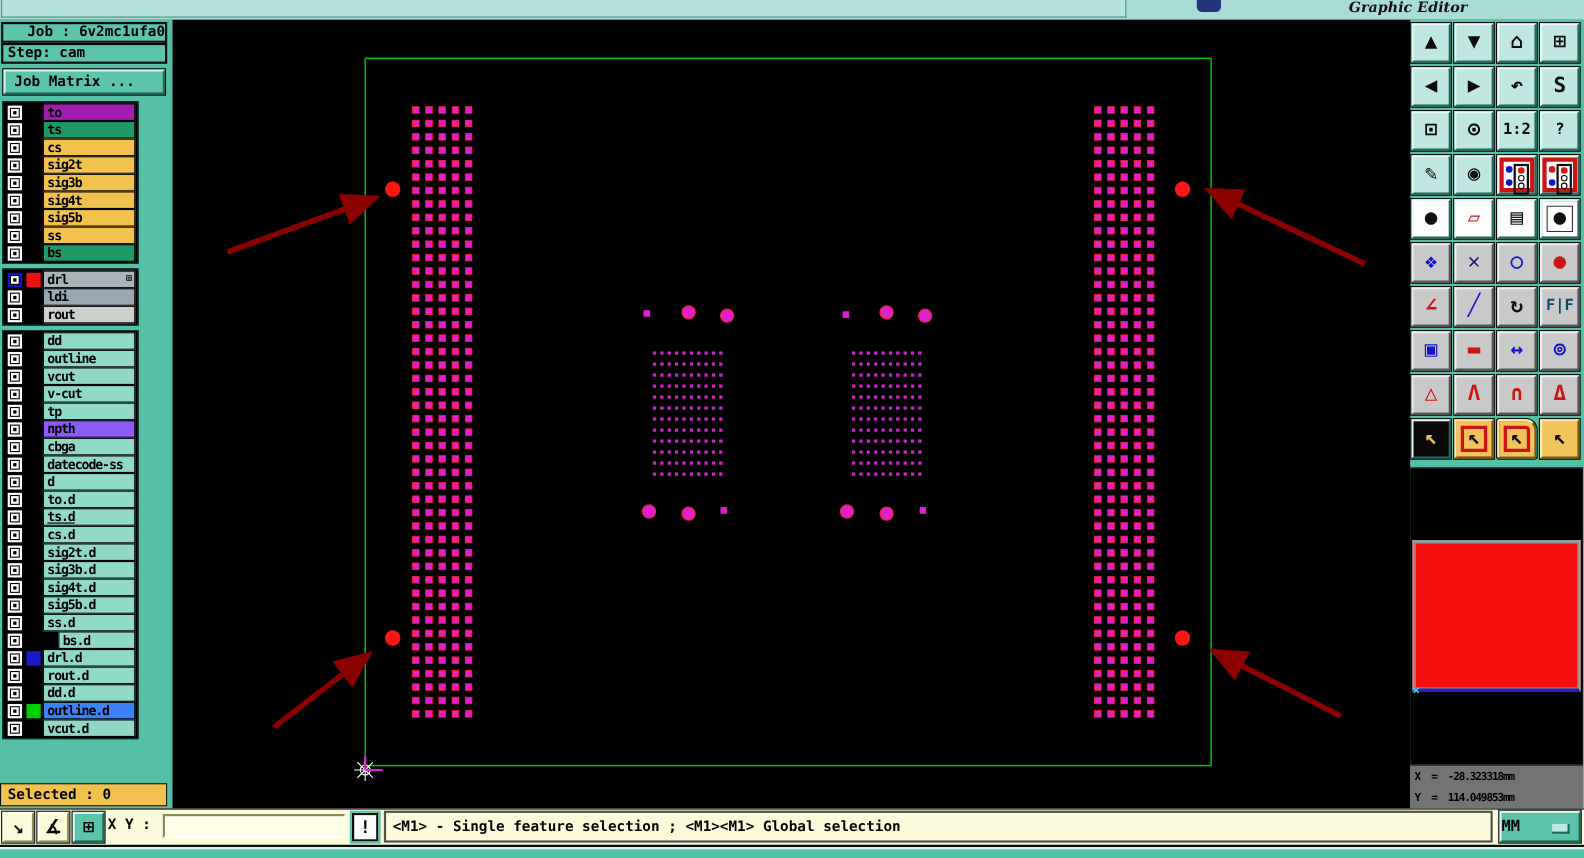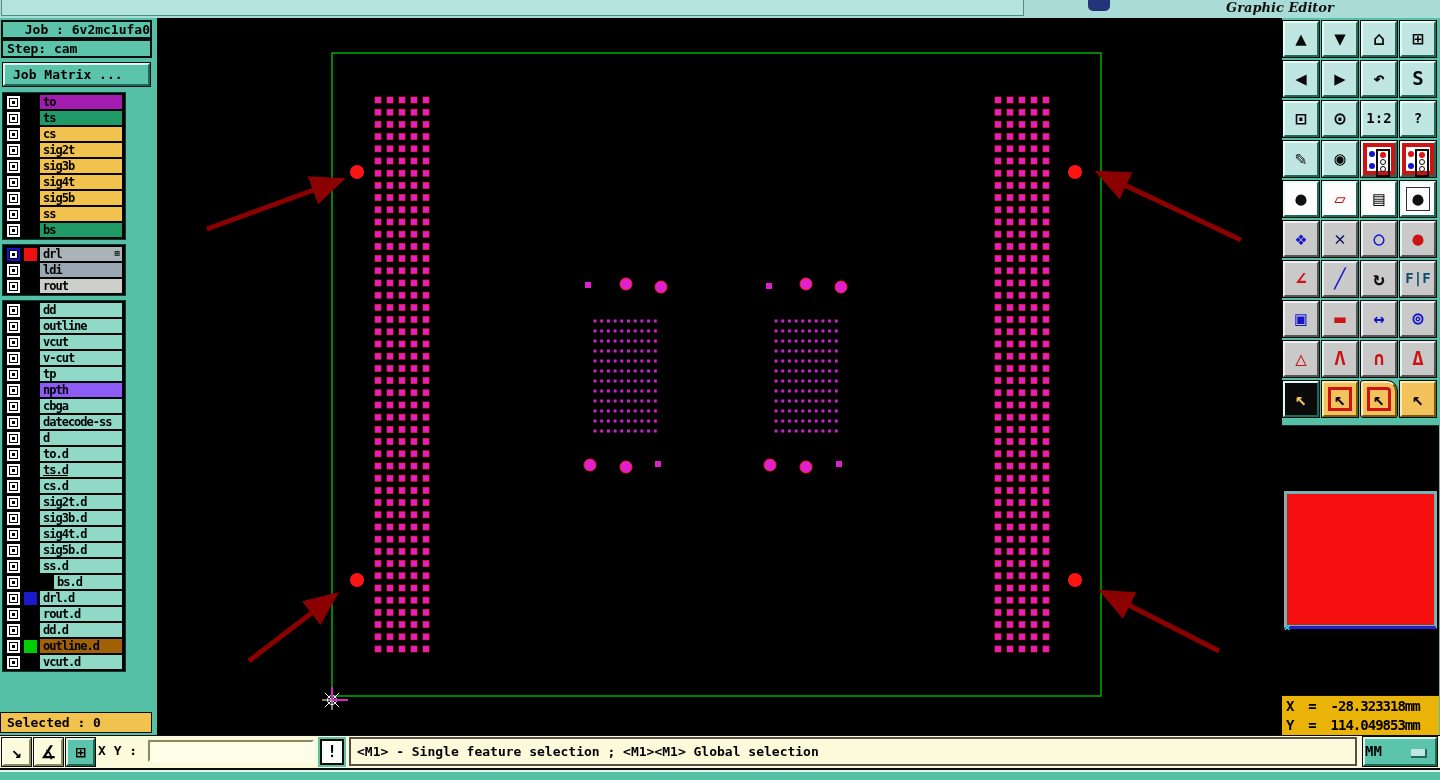--- a/index.html
+++ b/index.html
@@ -67,22 +67,22 @@
   .traffic-box i{display:block;width:6px;height:6px;border-radius:50%;margin:1px auto 0;}
   .t-red{background:#e01414;} .t-open{background:#fff;border:1px solid #0a0a0a;width:4px !important;height:4px !important;}
   .t-dot{position:absolute;width:6px;height:6px;border-radius:50%;}
   .t-blue{background:#1414cc;} .t-dred{background:#e01414;}
   #overview{position:absolute;left:0;top:407px;width:157px;height:270px;background:#000;
        border-top:1px solid #2a2a2a;}
   #ovrect{position:absolute;left:2px;top:65px;width:149px;height:133px;background:#f50f0f;
        border:2px solid #9aa4aa;box-shadow:inset 0 0 0 1px #35c8c8;border-bottom:3px solid #2222cc;
        cursor:move;}
   #ovcross{position:absolute;left:-2px;bottom:-8px;color:#35e0e0;font-size:11px;font-weight:bold;}
-  #coordsbox{position:absolute;left:0;top:677px;width:157px;height:40px;background:#eab308;
-       border-top:1px solid #0c0c0c;font-weight:bold;font-size:14px;line-height:19px;
+  #coordsbox{position:absolute;left:0;top:677px;width:157px;height:40px;background:#737373;
+       border-top:1px solid #0c0c0c;font-weight:bold;font-size:10px;line-height:19px;
        white-space:pre;padding:1px 0 0 4px;box-sizing:border-box;letter-spacing:-1px;}
   
   #bottombar{position:absolute;left:0;top:735px;width:1440px;height:33px;background:#fbfbdc;
        border-top:1px solid #0c0c0c;}
   .bbtn{position:absolute;top:2px;width:29px;height:28px;box-sizing:border-box;text-align:center;
        font-weight:bold;cursor:pointer;border-top:2px solid #fffff2;border-left:2px solid #fffff2;
        border-bottom:2px solid #8a8a60;border-right:2px solid #8a8a60;outline:1px solid #0c0c0c;
        background:#fbfbdc;}
   .bbtn .g{font-size:17px;line-height:24px;}
   .bbtn.tealbtn{background:#5cc4ab;border-top-color:#d9f6ef;border-left-color:#d9f6ef;
@@ -288,21 +288,21 @@
             <span class="lab" style="background: rgb(143, 217, 198);">rout.d</span>
           </div>
           <div class="layer-row">
             <span class="cb"></span>
             <span class="chip"></span>
             <span class="lab" style="background: rgb(143, 217, 198);">dd.d</span>
           </div>
           <div class="layer-row">
             <span class="cb"></span>
             <span class="chip" style="background: rgb(0, 204, 0);"></span>
-            <span class="lab" style="background: #a16207;">outline.d</span>
+            <span class="lab" style="background: #3b82f6;">outline.d</span>
           </div>
           <div class="layer-row">
             <span class="cb"></span>
             <span class="chip"></span>
             <span class="lab" style="background: rgb(143, 217, 198);">vcut.d</span>
           </div>
         </div>
       </div>
     <div id="selectedbar">Selected : 0</div>
   </div>

